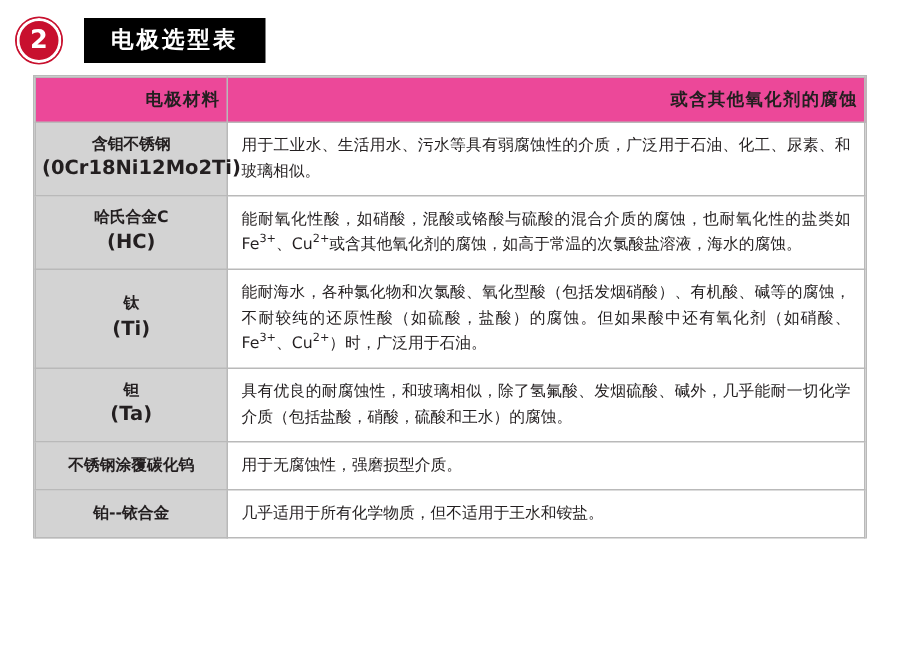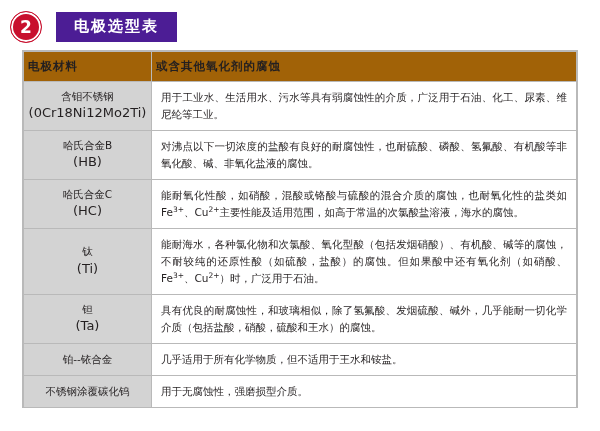--- a/index.html
+++ b/index.html
@@ -39,21 +39,21 @@
     align-items: center;
     justify-content: center;
     font-size: 17px;
     font-weight: bold;
     box-shadow: 0 0 0 2px #ffffff inset;
     border: 1px solid #c8102e;
     flex: 0 0 auto;
   }
   .title-plate {
     margin-left: 14px;
-    background: #4c1d95;
+    background: #000000;
     color: #ffffff;
     font-size: 15px;
     font-weight: bold;
     letter-spacing: 2px;
     padding: 6px 18px 7px 18px;
     line-height: 1.1;
     flex: 0 0 auto;
   }
   
   .table-wrap {
@@ -68,33 +68,33 @@
     table-layout: fixed;
   }
   col.c1 { width: 128px; }
   col.c2 { width: auto; }
   th, td {
     border: 1px solid #b9b9b9;
     vertical-align: middle;
     box-sizing: border-box;
   }
   thead th {
-    background: #a16207;
+    background: #ec4899;
     font-size: 11.5px;
     font-weight: bold;
     letter-spacing: 1px;
     padding: 7px 4px;
-    text-align: left;
+    text-align: right;
     color: #231f20;
   }
   td.mat {
     background: #d3d3d3;
     text-align: center;
     font-size: 10.5px;
-    font-weight: normal;
+    font-weight: bold;
     line-height: 1.45;
     padding: 6px 4px;
     color: #231f20;
   }
   td.mat .sub {
     display: block;
     font-size: 13px;
   }
   td.desc {
     background: #ffffff;
@@ -132,38 +132,31 @@
           <th>或含其他氧化剂的腐蚀</th>
         </tr>
       </thead>
       <tbody>
 
         <tr>
           <td class="mat">
             <span>含钼不锈钢</span>
             <span class="sub">(0Cr18Ni12Mo2Ti)</span>
           </td>
-          <td class="desc">用于工业水、生活用水、污水等具有弱腐蚀性的介质，广泛用于石油、化工、尿素、维尼纶等工业。</td>
+          <td class="desc">用于工业水、生活用水、污水等具有弱腐蚀性的介质，广泛用于石油、化工、尿素、和玻璃相似。</td>
         </tr>
 
-        <tr>
-          <td class="mat">
-            <span>哈氏合金B</span>
-            <span class="sub">(HB)</span>
-          </td>
-          <td class="desc">对沸点以下一切浓度的盐酸有良好的耐腐蚀性，也耐硫酸、磷酸、氢氟酸、有机酸等非氧化酸、碱、非氧化盐液的腐蚀。</td>
-        </tr>
 
         <tr>
           <td class="mat">
             <span>哈氏合金C</span>
             <span class="sub">(HC)</span>
           </td>
           <td class="desc">
-            <span>能耐氧化性酸，如硝酸，混酸或铬酸与硫酸的混合介质的腐蚀，也耐氧化性的盐类如Fe</span><sup>3+</sup><span>、Cu</span><sup>2+</sup><span>主要性能及适用范围，如高于常温的次氯酸盐溶液，海水的腐蚀。</span>
+            <span>能耐氧化性酸，如硝酸，混酸或铬酸与硫酸的混合介质的腐蚀，也耐氧化性的盐类如Fe</span><sup>3+</sup><span>、Cu</span><sup>2+</sup><span>或含其他氧化剂的腐蚀，如高于常温的次氯酸盐溶液，海水的腐蚀。</span>
           </td>
         </tr>
 
         <tr>
           <td class="mat">
             <span>钛</span>
             <span class="sub">(Ti)</span>
           </td>
           <td class="desc">
             <span>能耐海水，各种氯化物和次氯酸、氧化型酸（包括发烟硝酸）、有机酸、碱等的腐蚀，不耐较纯的还原性酸（如硫酸，盐酸）的腐蚀。但如果酸中还有氧化剂（如硝酸、Fe</span><sup>3+</sup><span>、Cu</span><sup>2+</sup><span>）时，广泛用于石油。</span>
@@ -173,29 +166,29 @@
         <tr>
           <td class="mat">
             <span>钽</span>
             <span class="sub">(Ta)</span>
           </td>
           <td class="desc">具有优良的耐腐蚀性，和玻璃相似，除了氢氟酸、发烟硫酸、碱外，几乎能耐一切化学介质（包括盐酸，硝酸，硫酸和王水）的腐蚀。</td>
         </tr>
 
         <tr>
           <td class="mat">
-            <span>铂--铱合金</span>
+            <span>不锈钢涂覆碳化钨</span>
           </td>
-          <td class="desc">几乎适用于所有化学物质，但不适用于王水和铵盐。</td>
+          <td class="desc">用于无腐蚀性，强磨损型介质。</td>
         </tr>
 
         <tr>
           <td class="mat">
-            <span>不锈钢涂覆碳化钨</span>
+            <span>铂--铱合金</span>
           </td>
-          <td class="desc">用于无腐蚀性，强磨损型介质。</td>
+          <td class="desc">几乎适用于所有化学物质，但不适用于王水和铵盐。</td>
         </tr>
 
       </tbody>
     </table>
   </div>
 
 </div>
 
 </body></html>

